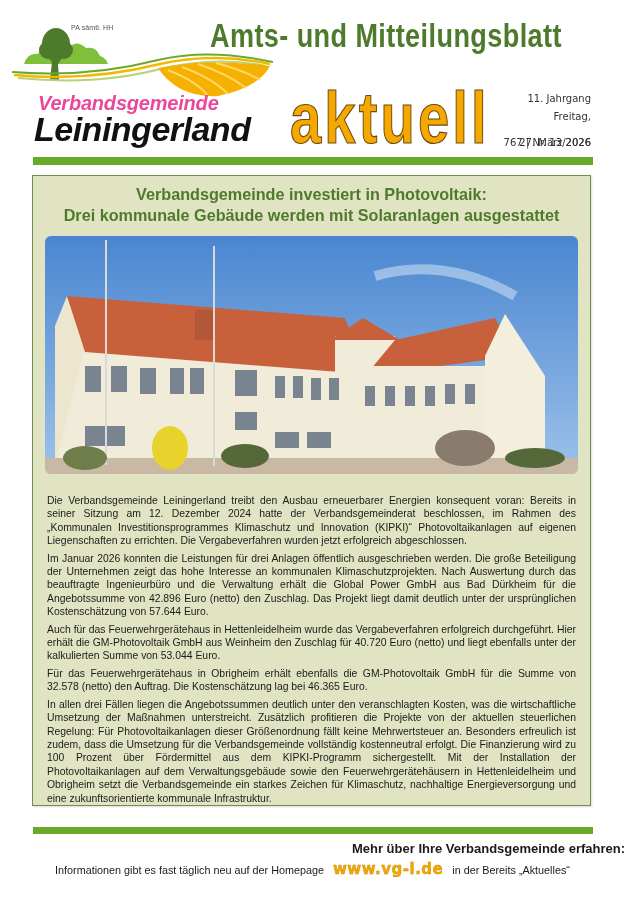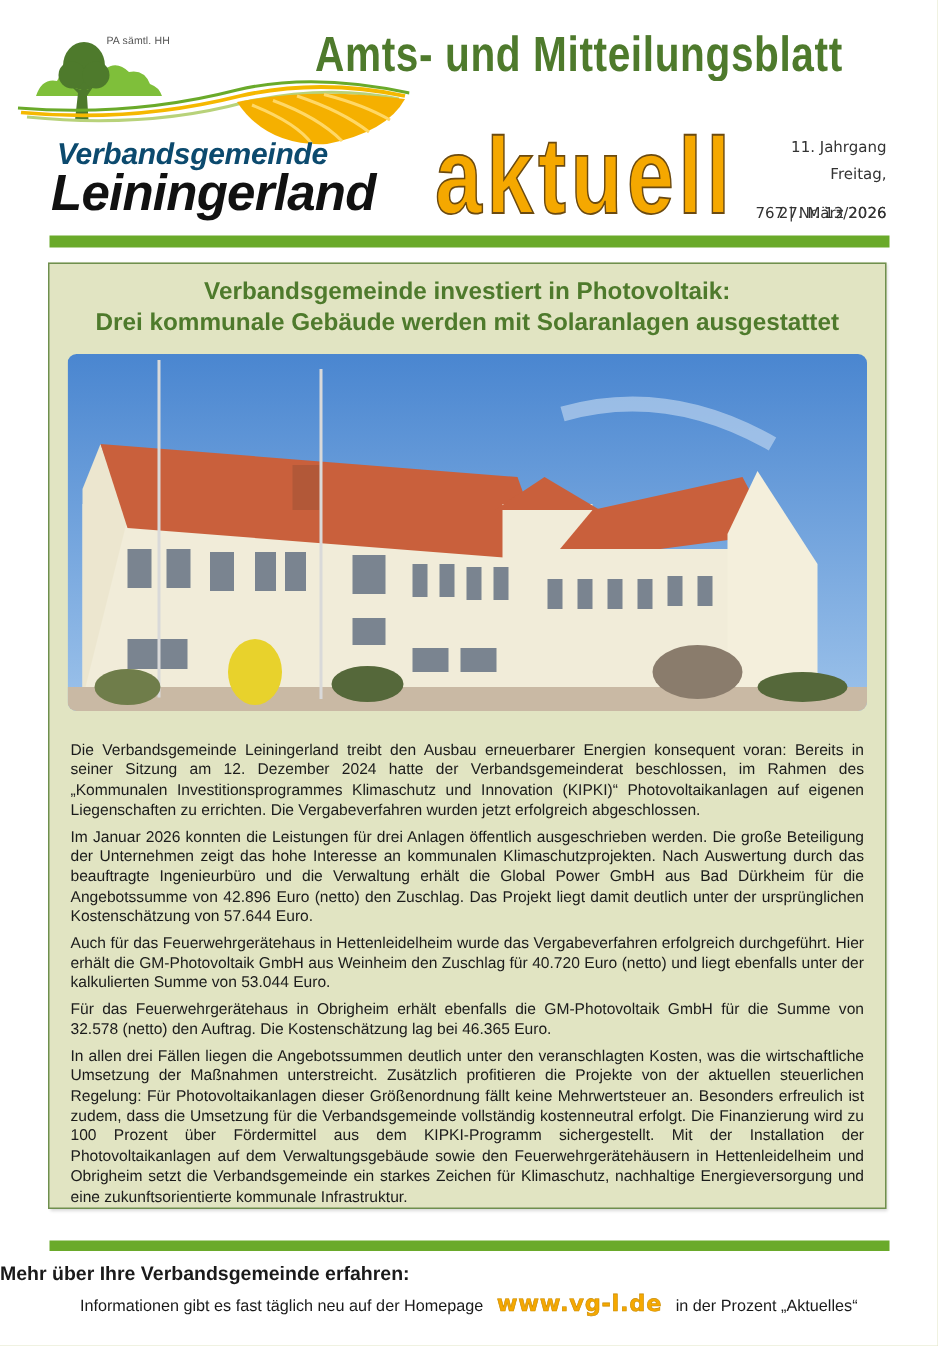--- a/index.html
+++ b/index.html
@@ -5,21 +5,21 @@
   html, body { margin: 0; padding: 0; }
   body {
     width: 625px; height: 897px; background: #ffffff; position: relative; overflow: hidden;
     font-family: "Liberation Sans", "DejaVu Sans", sans-serif; color: #1a1a1a;
   }
   .abs { position: absolute; }
 
   
   #logo-svg { left: 8px; top: 18px; width: 265px; height: 80px; }
   #pa-note { left: 71px; top: 24px; font-size: 7px; color: #555; letter-spacing: 0.1px; }
-  #vg-line1 { left: 38px; top: 92px; font-size: 20px; font-style: italic; font-weight: bold; color: #0c4a6e; letter-spacing: -0.2px; }
+  #vg-line1 { left: 38px; top: 92px; font-size: 20px; font-style: italic; font-weight: bold; color: #ec4899; letter-spacing: -0.2px; }
   #vg-line2 { left: 34px; top: 110px; font-size: 34px; font-style: italic; font-weight: bold; color: #111; letter-spacing: -0.5px; }
 
   #masthead-title {
     left: 210px; top: 17px; font-size: 33px; font-weight: bold; color: #4e7a2c;
     font-family: "Liberation Sans Narrow", "Liberation Sans", sans-serif;
     transform: scaleX(0.82); transform-origin: left top; letter-spacing: 0.5px; white-space: nowrap;
   }
   #aktuell {
     left: 290px; top: 82px; font-size: 72px; font-weight: bold; color: #f5a800;
     -webkit-text-stroke: 1.2px #6b4a10; transform: scaleX(0.78); transform-origin: left top;
@@ -53,21 +53,21 @@
 
   #body-text {
     position: absolute; left: 10px; right: 10px; top: 314px;
     font-size: 10.4px; line-height: 13.4px; color: #1b1b1b; text-align: justify;
     font-family: "Liberation Sans", sans-serif;
   }
   #body-text p { margin: 4px; }
   #credit { margin-top: 6px !important; }
 
   
-  #footer-heading { left: 0; width: 625px; top: 841px; text-align: left; font-size: 13px; font-weight: bold; color: #1a1a1a; }
+  #footer-heading { left: 0; width: 625px; top: 841px; text-align: right; font-size: 13px; font-weight: bold; color: #1a1a1a; }
   #footer-line { left: 0; width: 625px; top: 860px; text-align: center; font-size: 10.8px; color: #1a1a1a; white-space: nowrap; }
   #footer-url { font-weight: bold; font-size: 15px; color: #f5a800; letter-spacing: 0.5px; -webkit-text-stroke: 0.4px #c98a00; font-family: "DejaVu Sans", sans-serif; margin: 16px 6px; }
 </style>
 </head>
 <body>
 
 <div class="abs" id="logo-svg">
   <svg viewBox="0 0 265 80" width="265" height="80">
 
     <path d="M16 46 Q20 34 30 36 Q34 26 44 30 Q52 20 62 28 Q70 22 78 30 Q88 28 92 38 Q98 40 100 46 Z" fill="#7fbf3a"></path>
@@ -176,14 +176,14 @@
     <p>Für das Feuerwehrgerätehaus in Obrigheim erhält ebenfalls die GM-Photovoltaik GmbH für die Summe von 32.578 (netto) den Auftrag. Die Kostenschätzung lag bei 46.365 Euro.</p>
     <p>In allen drei Fällen liegen die Angebotssummen deutlich unter den veranschlagten Kosten, was die wirtschaftliche Umsetzung der Maßnahmen unterstreicht. Zusätzlich profitieren die Projekte von der aktuellen steuerlichen Regelung: Für Photovoltaikanlagen dieser Größenordnung fällt keine Mehrwertsteuer an. Besonders erfreulich ist zudem, dass die Umsetzung für die Verbandsgemeinde vollständig kostenneutral erfolgt. Die Finanzierung wird zu 100 Prozent über Fördermittel aus dem KIPKI-Programm sichergestellt. Mit der Installation der Photovoltaikanlagen auf dem Verwaltungsgebäude sowie den Feuerwehrgerätehäusern in Hettenleidelheim und Obrigheim setzt die Verbandsgemeinde ein starkes Zeichen für Klimaschutz, nachhaltige Energieversorgung und eine zukunftsorientierte kommunale Infrastruktur.</p>
   </div>
 </div>
 
 <div class="abs green-bar" id="bar-bottom"></div>
 <div class="abs" id="footer-heading">Mehr über Ihre Verbandsgemeinde erfahren:</div>
 <div class="abs" id="footer-line">
   <span>Informationen gibt es fast täglich neu auf der Homepage</span>
   <span id="footer-url">www.vg-l.de</span>
-  <span>in der Prozent  „Aktuelles“</span>
+  <span>in der Bereits  „Aktuelles“</span>
 </div>
 
 </body></html>

